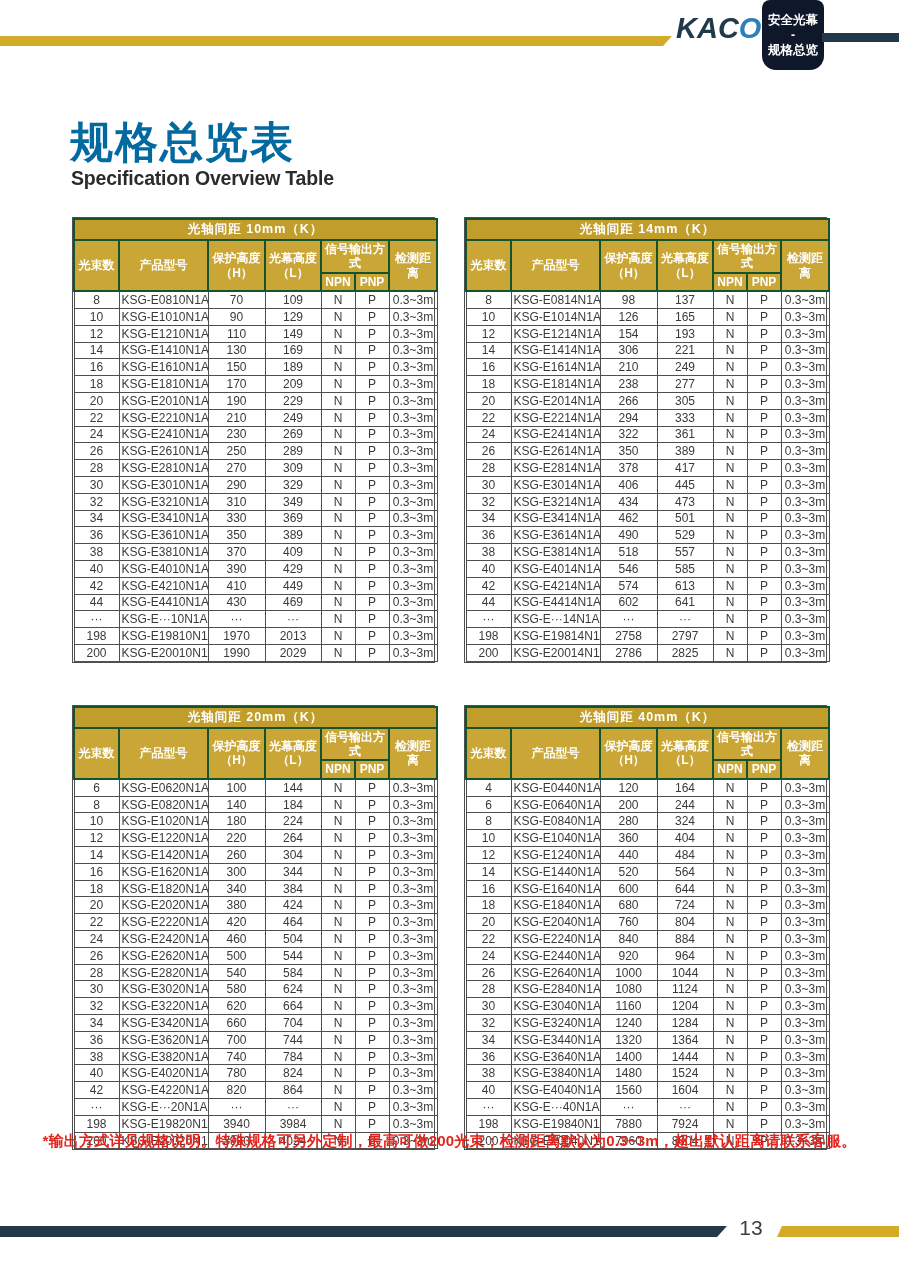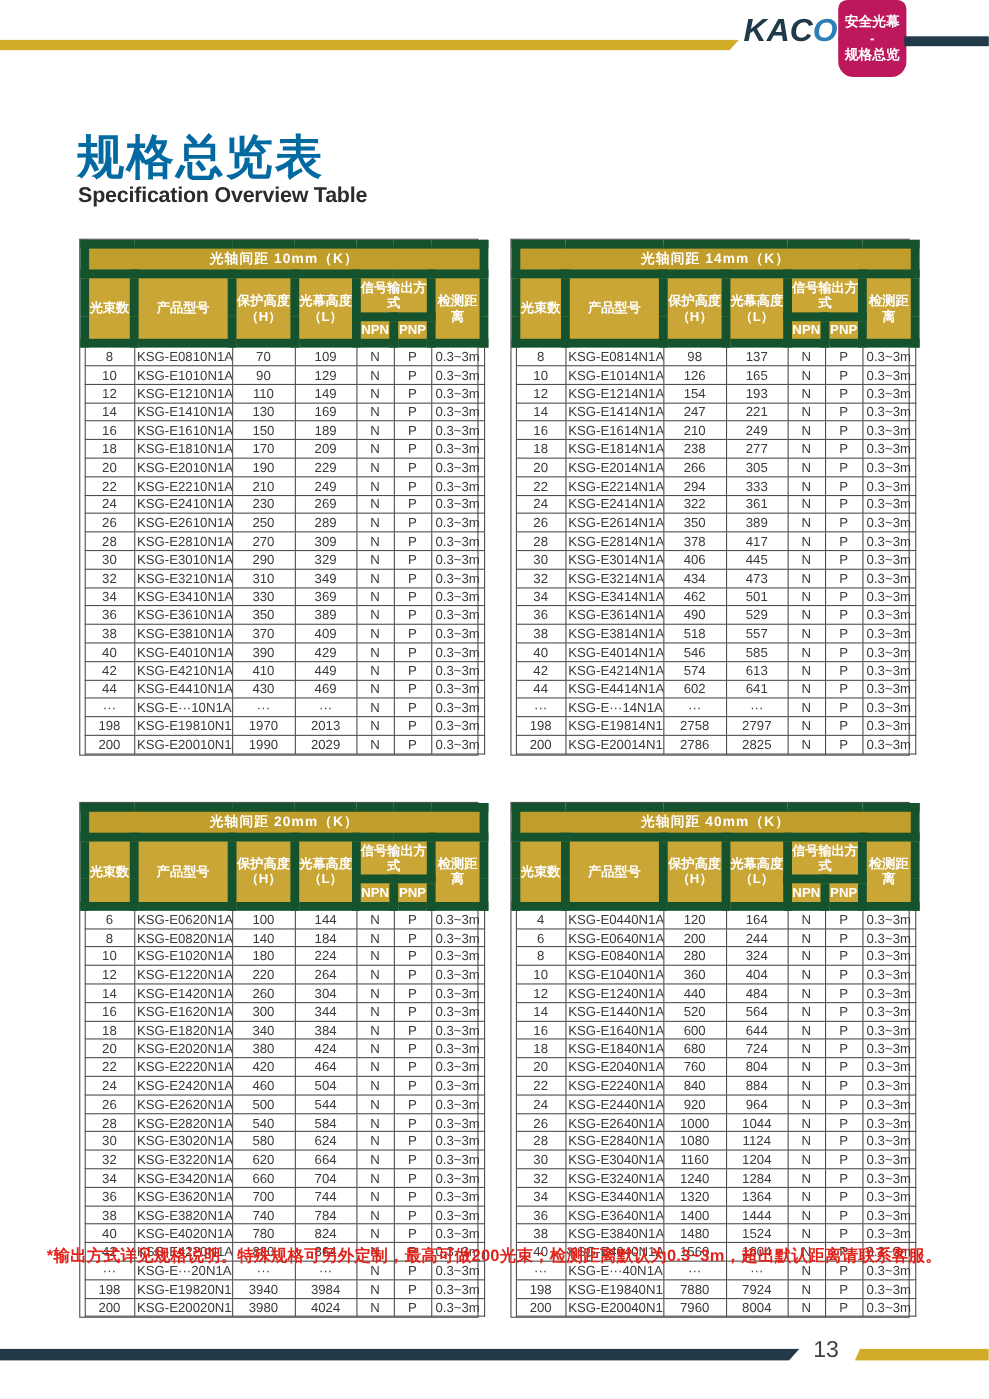--- a/index.html
+++ b/index.html
@@ -13,21 +13,21 @@
     clip-path:polygon(0 0,100% 0,calc(100% - 9px) 100%,0 100%);
   }
   .logo{
     position:absolute;left:676px;top:12px;width:86px;height:32px;
     font-style:italic;font-weight:bold;font-size:29px;line-height:32px;
     color:#203A4A;letter-spacing:0px;text-align:right;
   }
   .logo .logo-o{color:#2E7FB8;}
   .badge{
     position:absolute;left:762px;top:0px;width:62px;height:70px;
-    background:#be185d;border-radius:8px 8px 14px 14px;
+    background:#0f172a;border-radius:8px 8px 14px 14px;
     display:flex;flex-direction:column;justify-content:center;align-items:center;
     color:#ffffff;font-weight:bold;font-size:12.5px;line-height:15px;text-align:center;
   }
   .navy-line-right{
     position:absolute;left:822px;top:33px;width:77px;height:9px;background:#22394A;
   }
   
   .title-zh{
     position:absolute;left:70px;top:114px;font-size:43px;font-weight:bold;
     color:#0369a1;letter-spacing:2px;
@@ -38,21 +38,21 @@
   }
   
   .tables-grid{
     position:absolute;left:72px;top:217px;width:756px;
     display:grid;grid-template-columns:363px 363px;column-gap:29px;row-gap:42px;
   }
   .table-wrap{border:1px solid #4f4f4f;}
   table.spec{border-collapse:collapse;width:100%;table-layout:fixed;}
   table.spec th{
     background:#C9A636;color:#ffffff;font-weight:bold;font-size:12px;
-    border:8px solid #14532d;text-align:center;padding:1px 0;line-height:1.2;
+    border:2px solid #14532d;text-align:center;padding:1px 0;line-height:1.2;
   }
   table.spec th.band{
     background:#C19D2B;height:17px;font-size:12.5px;letter-spacing:1px;
   }
   table.spec th.sub{height:14px;font-size:12px;}
   table.spec th.signal{height:15px;}
   table.spec td{
     border:1px solid #4f4f4f;height:15.8px;padding:0 2px;
     font-size:12px;color:#3a3a3a;text-align:center;white-space:nowrap;overflow:hidden;
   }
@@ -386,21 +386,21 @@
             <td>KSG-E1214N1A</td>
             <td>154</td>
             <td>193</td>
             <td>N</td>
             <td>P</td>
             <td>0.3~3m</td>
           </tr>
           <tr>
             <td>14</td>
             <td>KSG-E1414N1A</td>
-            <td>247</td>
+            <td>306</td>
             <td>221</td>
             <td>N</td>
             <td>P</td>
             <td>0.3~3m</td>
           </tr>
           <tr>
             <td>16</td>
             <td>KSG-E1614N1A</td>
             <td>210</td>
             <td>249</td>

